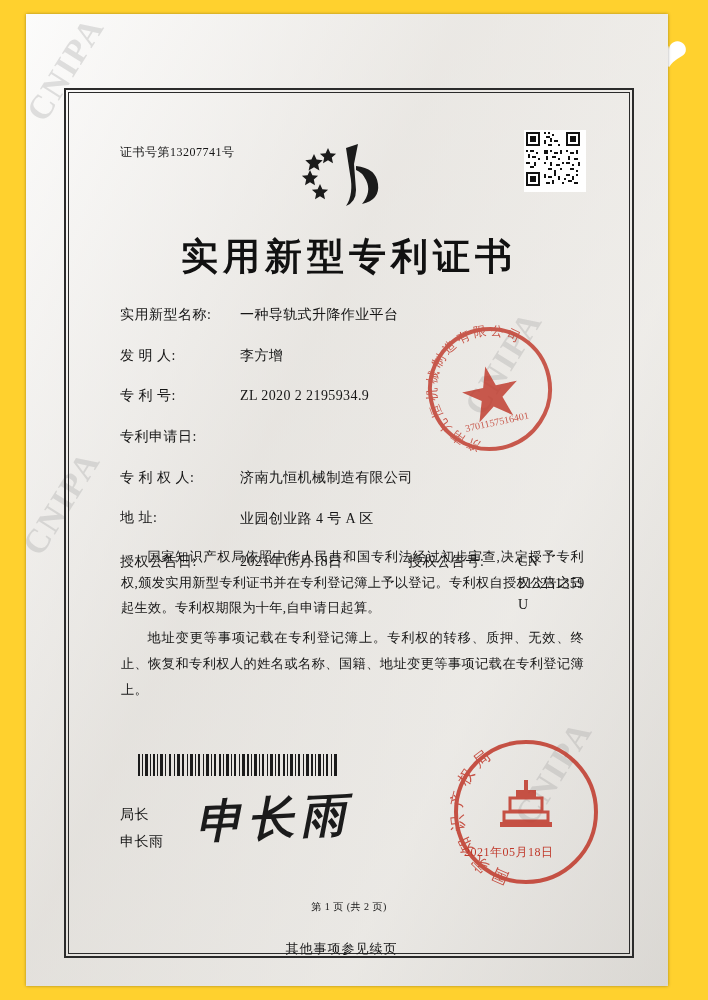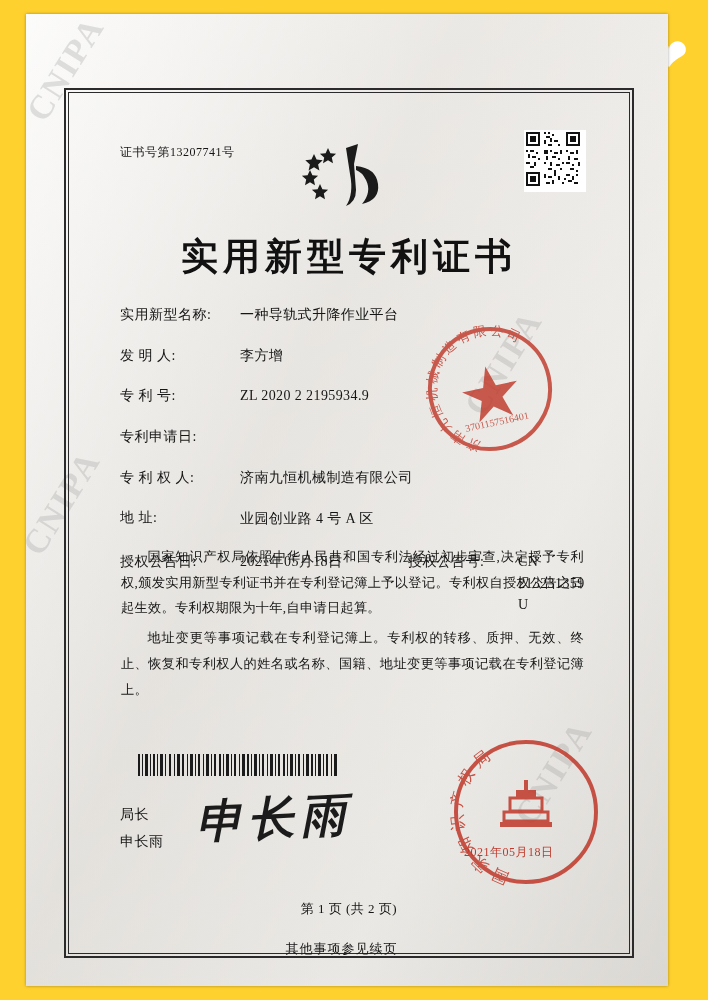--- a/index.html
+++ b/index.html
@@ -202,21 +202,21 @@
     letter-spacing: 6px;
     transform: rotate(-3deg);
   }
   .page-no {
     position: absolute;
     left: 0;
     right: 0;
     top: 808px;
     text-align: center;
     font-family: "Liberation Serif", serif;
-    font-size: 13px;
+    font-size: 10px;
     letter-spacing: 0.5px;
   }
   .footnote {
     position: absolute;
     left: 0;
     right: 15px;
     top: 848px;
     text-align: center;
     font-family: "Liberation Serif", serif;
     font-size: 13px;

